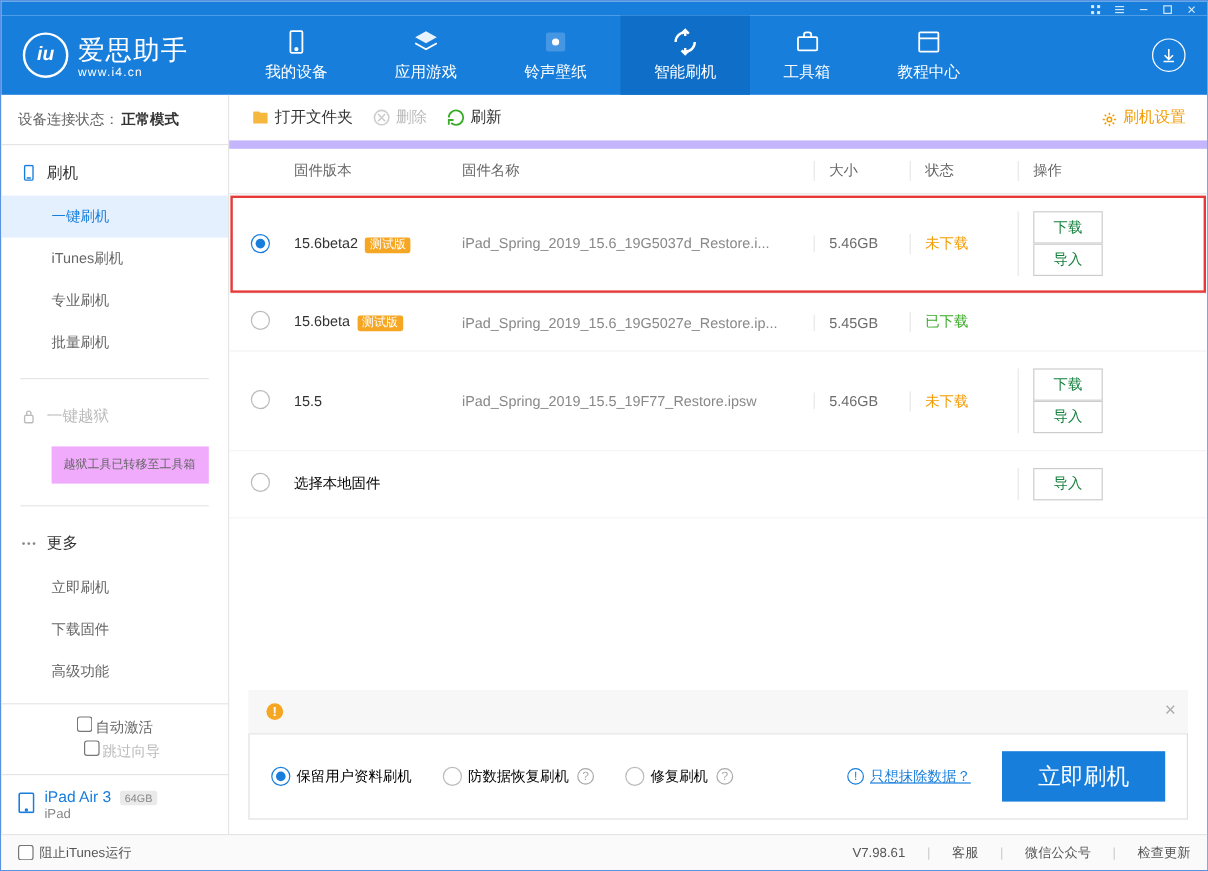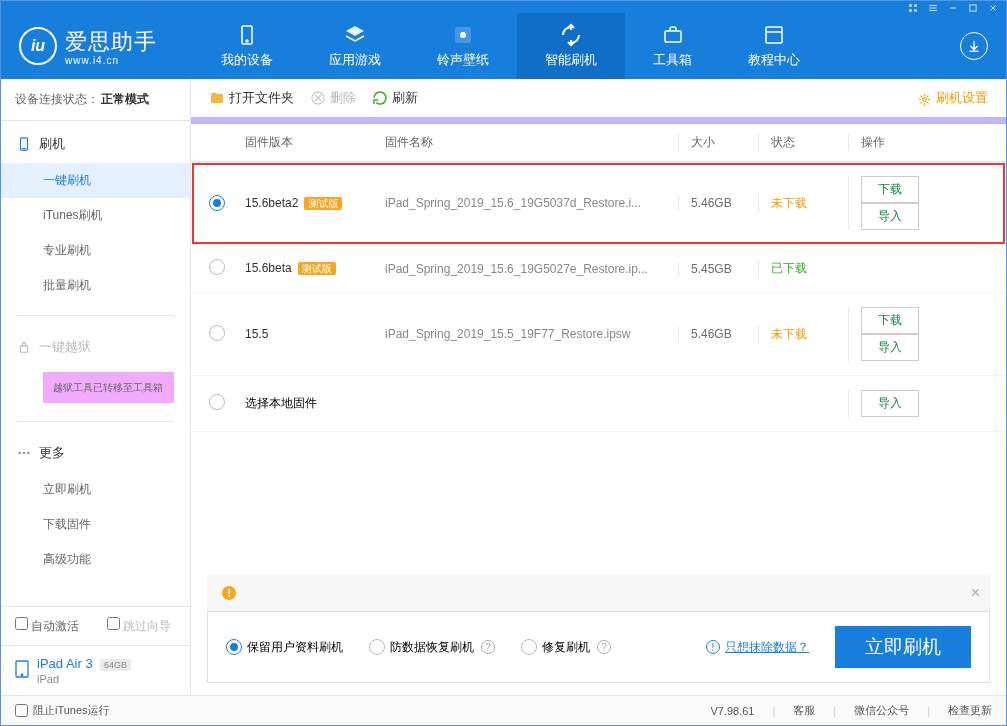--- a/index.html
+++ b/index.html
@@ -31,21 +31,21 @@
     .side-section { padding: 4px 0; }
     .side-header { display: flex; align-items: center; padding: 10px 16px; color: #333; font-size: 13px; gap: 8px; cursor: pointer; }
     .side-header svg { width: 14px; height: 14px; }
     .side-item { padding: 9px 16px 9px 42px; color: #666; font-size: 12px; cursor: pointer; }
     .side-item.active { background: #e5f0ff; color: #187edc; }
     .side-disabled { color: #bbb; }
     .side-notice { margin: 6px 16px 6px 42px; background: #f0abfc; color: #666; padding: 8px 10px; font-size: 10px; line-height: 1.5; }
     .side-divider { border-top: 1px solid #e5e5e5; margin: 8px 16px; }
     
     .sidebar-bottom { margin-top: auto; border-top: 1px solid #e5e5e5; }
-    .auto-row { display: flex; align-items: center; padding: 10px 14px; gap: 16px; color: #666; }
+    .auto-row { display: flex; align-items: center; padding: 10px 14px; gap: 2px; color: #666; flex-direction: column; }
     .auto-row input { margin-right: 3px; }
     .device-block { border-top: 1px solid #e5e5e5; padding: 10px 14px; display: flex; align-items: center; gap: 8px; }
     .dev-icon { color: #187edc; }
     .dev-name { color: #187edc; font-size: 13px; font-weight: 500; }
     .dev-size { background: #eaeaea; color: #888; font-size: 9px; padding: 1px 4px; border-radius: 2px; margin-left: 4px; }
     .dev-type { color: #888; font-size: 11px; margin-top: 2px; }
     
     .content { flex: 1; display: flex; flex-direction: column; }
     .content-toolbar { display: flex; align-items: center; padding: 10px 18px; border-bottom: 7px solid #c4b5fd; gap: 16px; }
     .tb-btn { display: flex; align-items: center; gap: 4px; color: #333; cursor: pointer; font-size: 13px; }

